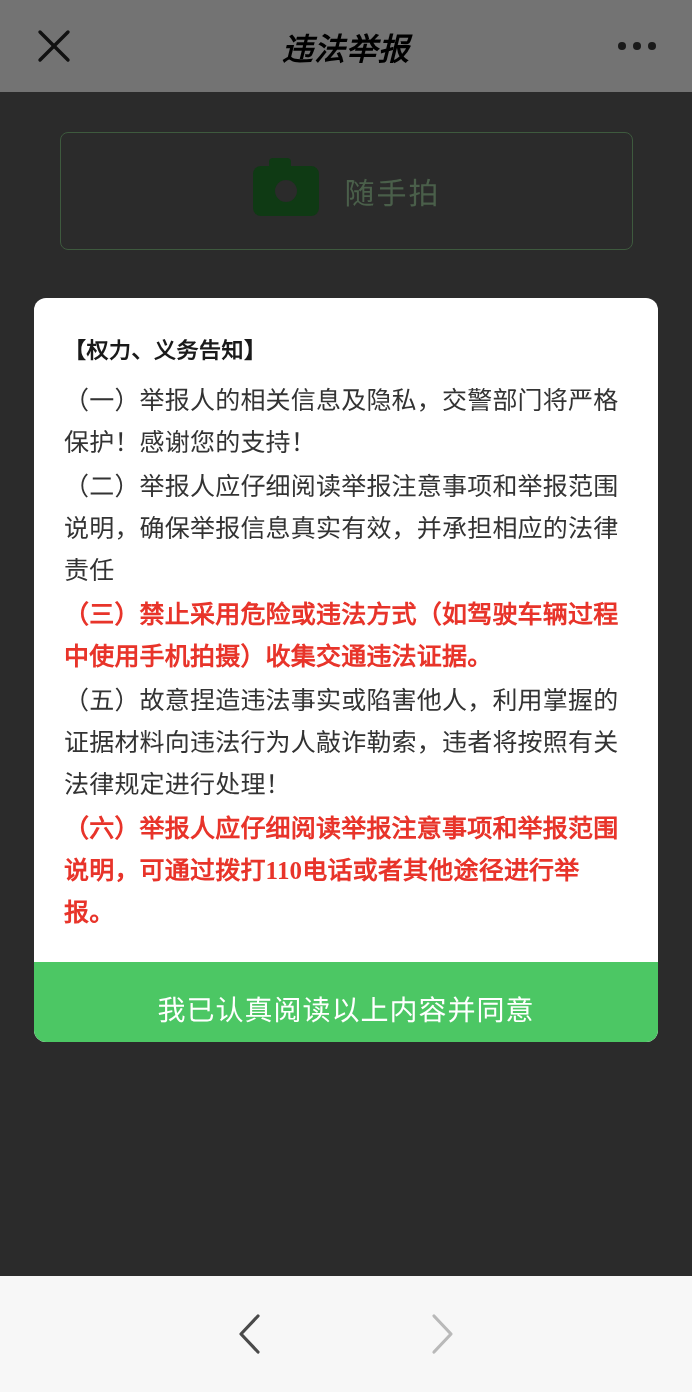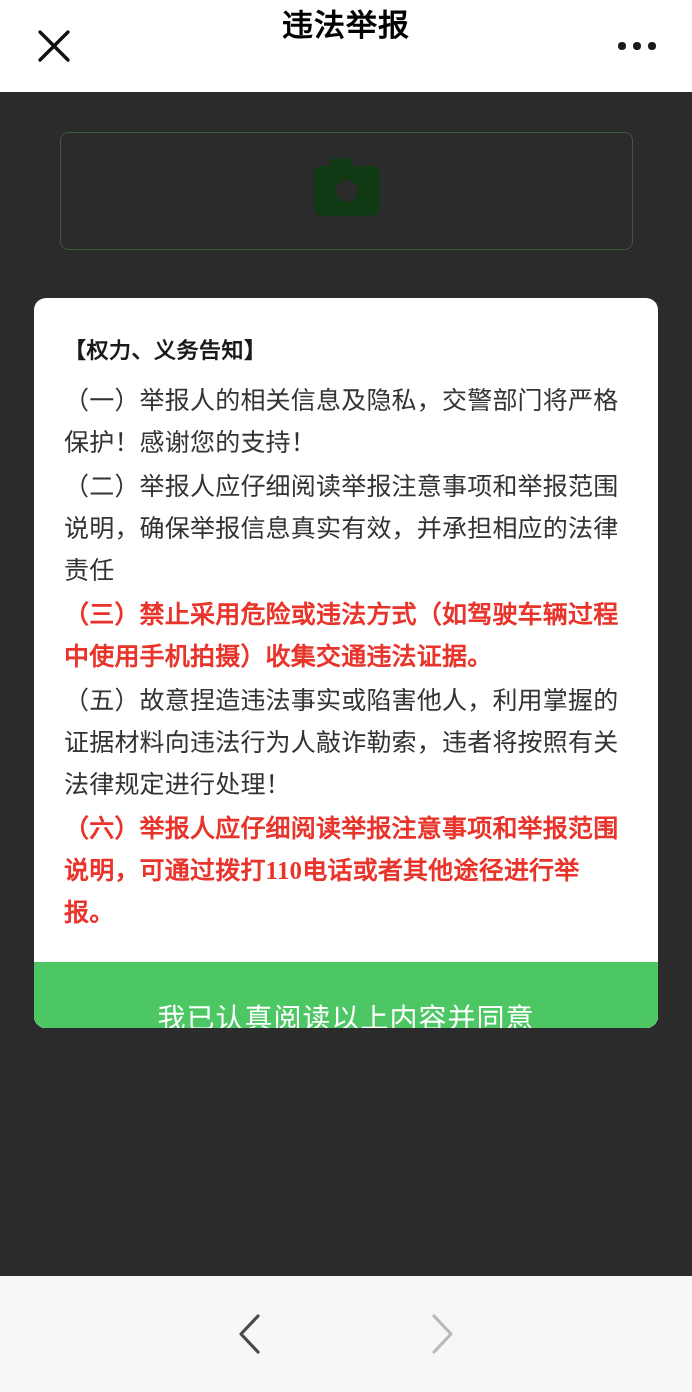--- a/index.html
+++ b/index.html
@@ -21,25 +21,26 @@
     background: #000;
     display: flex;
     flex-direction: column;
   }
 
   
   .navbar {
     position: relative;
     height: 92px;
     min-height: 92px;
-    background: #ffffff;
-    display: flex;
-    align-items: flex-start;
+    background: #737373;
+    display: flex;
+    align-items: center;
     justify-content: center;
     box-sizing: border-box;
+    font-style: italic;
   }
   .nav-title {
     font-size: 31px;
     font-weight: bold;
     color: #000;
     letter-spacing: 1px;
   }
   .nav-close {
     position: absolute;
     left: 32px;
@@ -170,26 +171,26 @@
     font-weight: bold;
   }
   .agree-btn {
     display: block;
     width: 100%;
     border: none;
     background: #4cc764;
     color: #ffffff;
     font-size: 28px;
     font-family: inherit;
-    height: 66px;
+    height: 80px;
     line-height: 82px;
     text-align: center;
     letter-spacing: 1px;
     cursor: pointer;
-    padding: 16px;
+    padding: 8px;
   }
 
   
   .bottombar {
     height: 116px;
     min-height: 116px;
     background: #f7f7f7;
     display: flex;
     align-items: center;
     justify-content: center;
@@ -224,20 +225,21 @@
           <i></i>
           <i></i>
         </span>
     </div>
   </div>
 
   <div class="content">
 
     <div class="snap-box">
       <span class="cam-icon"></span>
+      <span class="snap-label">随手拍</span>
     </div>
 
     <div class="card">
       <div class="card-inner">
         <h2 class="card-title">【权力、义务告知】</h2>
         <p class="para">（一）举报人的相关信息及隐私，交警部门将严格保护！感谢您的支持！</p>
         <p class="para">（二）举报人应仔细阅读举报注意事项和举报范围说明，确保举报信息真实有效，并承担相应的法律责任</p>
         <p class="para red">（三）禁止采用危险或违法方式（如驾驶车辆过程中使用手机拍摄）收集交通违法证据。</p>
         <p class="para">（五）故意捏造违法事实或陷害他人，利用掌握的证据材料向违法行为人敲诈勒索，违者将按照有关法律规定进行处理！</p>
         <p class="para red">（六）举报人应仔细阅读举报注意事项和举报范围说明，可通过拨打110电话或者其他途径进行举报。</p>

